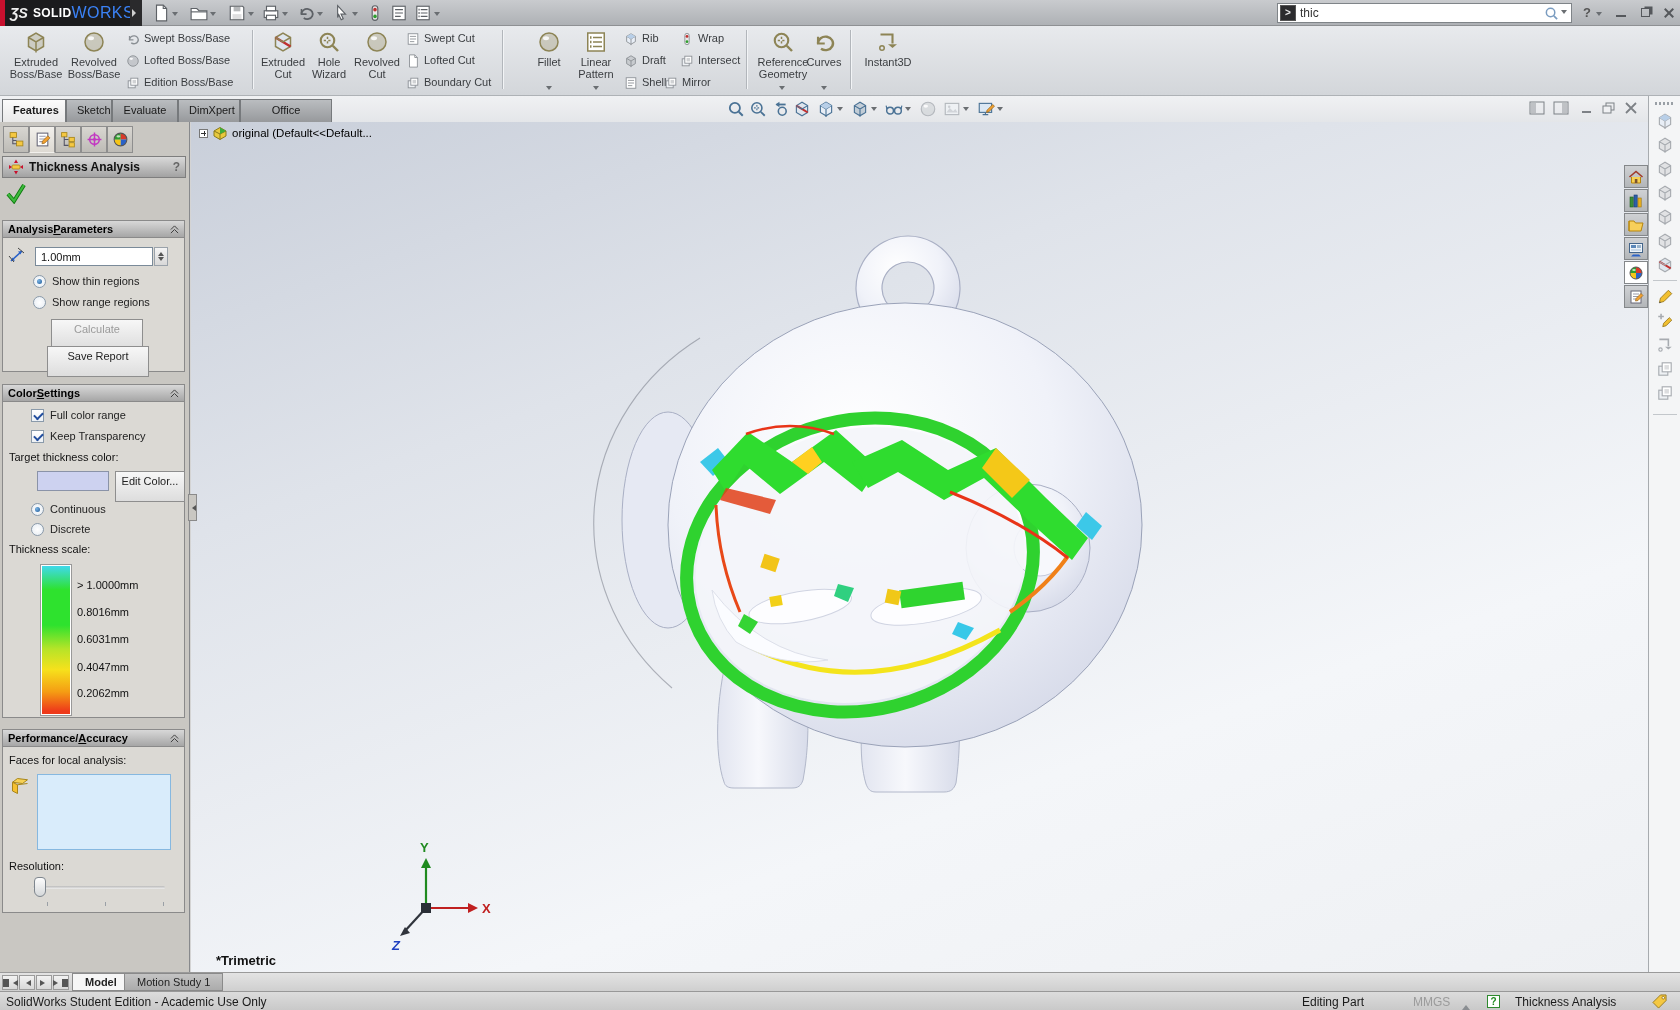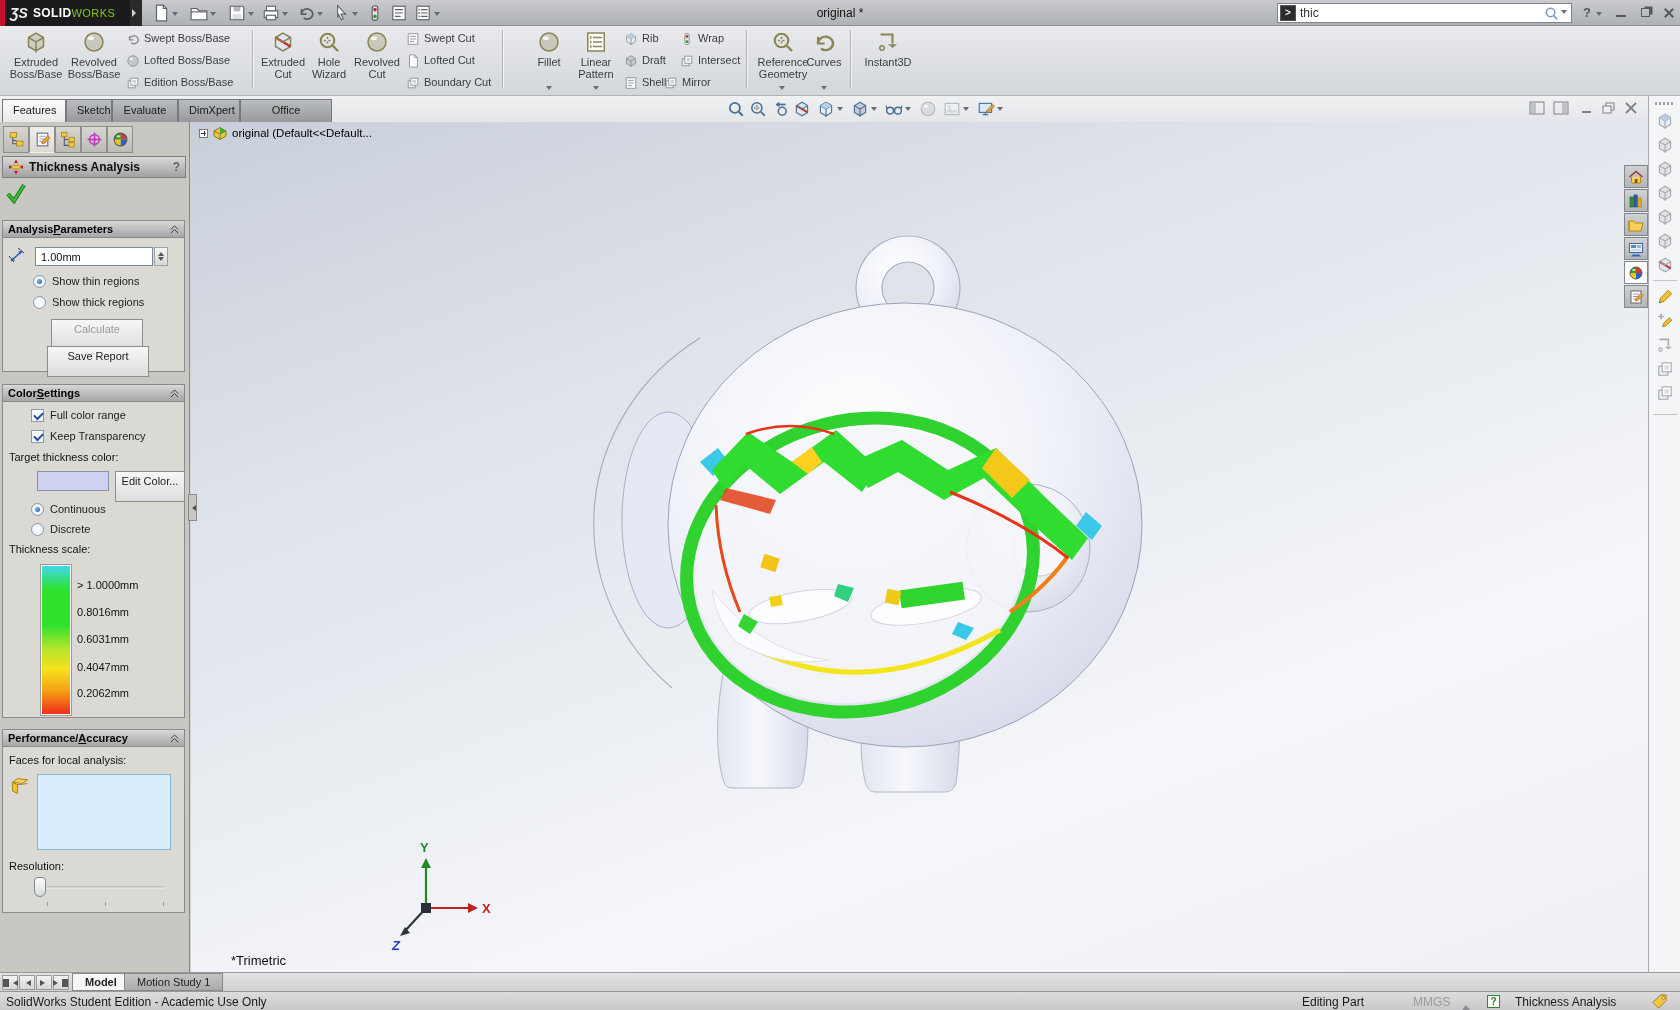--- a/index.html
+++ b/index.html
@@ -6,21 +6,21 @@
 html,body{width:1680px;height:1010px;overflow:hidden}
 body{font-family:"Liberation Sans",sans-serif;background:#d4d4d4;position:relative;font-size:11px;color:#222}
 svg{display:block}
 
 
 #titlebar{position:absolute;left:0;top:0;width:1680px;height:26px;background:linear-gradient(#c9cbce,#aeb1b5);border-bottom:1px solid #8e9093}
 #logo{position:absolute;left:0;top:0;width:130px;height:26px;background:#1b1b1d;display:flex;align-items:center;padding-left:10px;color:#fff}
 #logo .red{position:absolute;left:0;top:0;width:5px;height:26px;background:#c8102e}
 #logo .gl{font-style:italic;font-weight:bold;font-size:14px;margin-right:5px;color:#eee}
 #logo .b{font-weight:bold;font-size:12px;letter-spacing:.4px}
-#logo .w{font-size:11px;color:#84cc16;letter-spacing:.4px}
+#logo .w{font-size:16px;color:#3b82f6;letter-spacing:.4px}
 #logo-arrow{position:absolute;left:130px;top:0;width:12px;height:26px;background:#2a2a2c;display:flex;align-items:center;justify-content:center}
 #logo-arrow i{width:0;height:0;border:4px solid transparent;border-left-color:#cfcfcf}
 .qi{position:absolute;top:4px;width:18px;height:18px;color:#5d6166}
 .qi svg{width:18px;height:18px}
 .dd{width:0;height:0;border:3px solid transparent;border-top:4px solid #6a6e72;display:inline-block}
 .qi-dd{position:absolute;top:12px}
 #tb-title{position:absolute;left:500px;right:500px;top:6px;text-align:center;font-size:12px;color:#101010}
 #searchbox{position:absolute;left:1277px;top:3px;width:295px;height:20px;background:#fff;border:1px solid #7f8488;display:flex;align-items:center}
 #searchbox .swicon{width:16px;height:16px;margin:0 4px 0 2px;background:#2c2c2e;border:1px solid #555;color:#e8e8e8;font-size:10px;font-weight:bold;text-align:center;line-height:14px}
 #searchbox input{border:none;outline:none;flex:1;font-size:12px;color:#333;font-family:"Liberation Sans",sans-serif}
@@ -39,21 +39,21 @@
 .rb-big{position:absolute;top:4px;height:62px;display:flex;flex-direction:column;align-items:center;text-align:center;color:#3a3d40;line-height:12px;cursor:default}
 .rb-big svg{width:24px;height:24px;margin-bottom:2px;color:#8d8455}
 .rb-small{position:absolute;height:18px;display:flex;align-items:flex-start;color:#3a3d40;white-space:nowrap}
 .rb-small svg{width:14px;height:14px;margin-right:4px;color:#8a8f94}
 .rb-div{position:absolute;top:4px;bottom:6px;width:1px;background:#b2b6bb;box-shadow:1px 0 0 #f2f4f6}
 .rb-dd{position:absolute;top:60px}
 
 
 #tabrow{position:absolute;left:0;top:96px;width:1680px;height:26px;background:linear-gradient(#f0f1f3,#e4e6e9)}
 .tab{position:absolute;top:3px;height:23px;padding:0 10px;line-height:21px;background:linear-gradient(#babdc0,#97999c);border:1px solid #76797c;border-bottom:none;color:#1a1a1a;text-align:center}
-.tab.active{background:linear-gradient(#fbfbfb,#e9e9e9);font-weight:normal;z-index:2}
+.tab.active{background:linear-gradient(#fbfbfb,#e9e9e9);font-weight:bold;z-index:2}
 .hud{position:absolute;top:4px;width:18px;height:18px;color:#4a7295}
 .hud svg{width:18px;height:18px}
 .hud.off{color:#b4b8bd}
 .hud-dd{position:absolute;top:11px}
 .wc{position:absolute;top:5px;width:18px;height:15px;color:#7d8186}
 .wc svg{width:16px;height:14px;margin:auto}
 
 
 #panel{position:absolute;left:0;top:122px;width:190px;height:850px;background:#c9c7c2;border-right:1px solid #87898c}
 .pm-tab{position:absolute;top:4px;width:26px;height:27px;border:1px solid #8e8e8e;background:linear-gradient(#d8d6d1,#bdbbb6);display:flex;align-items:center;justify-content:center}
@@ -90,21 +90,21 @@
 
 #viewport{position:absolute;left:191px;top:122px;width:1457px;height:850px;background:linear-gradient(160deg,#c9cfda 0%,#dfe3ea 30%,#f4f6f9 70%,#eef0f3 100%)}
 #ftree{position:absolute;left:8px;top:3px;display:flex;align-items:center}
 #ftree .exp{width:9px;height:9px;border:1px solid #777;background:#fff;position:relative;margin-right:4px}
 #ftree .exp::before{content:"";position:absolute;left:1px;top:3.5px;width:5px;height:1px;background:#333}
 #ftree .exp::after{content:"";position:absolute;left:3.5px;top:1px;width:1px;height:5px;background:#333}
 #ftree svg{width:16px;height:16px;margin-right:4px}
 #ftree .txt{font-size:11.5px;color:#000}
 #splitter{position:absolute;left:-3px;top:372px;width:9px;height:27px;background:#c9c7c2;border:1px solid #8a8a8a;display:flex;align-items:center;justify-content:center}
 #splitter i{width:0;height:0;border:3px solid transparent;border-right:4px solid #555}
-#trimetric{position:absolute;left:40px;top:831px;font-weight:normal;font-size:13px;color:#101010}
+#trimetric{position:absolute;left:25px;top:831px;font-weight:bold;font-size:13px;color:#101010}
 
 
 #rightstrip{position:absolute;left:1648px;top:96px;width:32px;height:895px;background:#f4f5f6;border-left:1px solid #a7abaf}
 #rs-dots{position:absolute;left:6px;top:6px;width:20px;height:3px;background:repeating-linear-gradient(90deg,#9aa0a6 0 2px,transparent 2px 4px)}
 .rs-ic{position:absolute;left:7px;width:18px;height:18px;color:#a7abb0}
 .rs-ic svg{width:18px;height:18px}
 .rs-sep{position:absolute;left:4px;width:24px;height:1px;background:#c3c7cb}
 .tp-tab{position:absolute;left:1624px;width:24px;height:23px;background:linear-gradient(#cfd1d4,#b3b6b9);border:1px solid #84878a;display:flex;align-items:center;justify-content:center;z-index:3}
 .tp-tab svg{width:16px;height:16px}
 
@@ -362,21 +362,20 @@
         <use href="#s-form"></use>
       </svg>
     </span>
   <span class="qi" style="left:414px">
       <svg>
         <use href="#s-list"></use>
       </svg>
     </span>
     <i class="dd qi-dd" style="left:434px"></i>
 
-  <div id="tb-title">original *</div>
 
   <div id="searchbox">
     <span class="swicon">&gt;</span>
     <input readonly="" value="thic" style="">
     <span class="mag">
         <svg>
           <use href="#s-mag"></use>
         </svg>
       </span>
     <i class="dd" style="margin-right:4px"></i>
@@ -704,21 +703,21 @@
     <span class="spin" style="left:151px;top:26px">
         <i class="u"></i>
         <i class="d"></i>
       </span>
     <div class="row" style="left:30px;top:54px">
         <i class="rad on"></i>
         <span>Show thin regions</span>
       </div>
     <div class="row" style="left:30px;top:75px">
         <i class="rad"></i>
-        <span>Show thick regions</span>
+        <span>Show range regions</span>
       </div>
     <div class="btn disabled" style="left:48px;top:98px;width:92px"><span>Calculate</span></div>
     <div class="btn" style="left:44px;top:125px;width:102px"><span>Save Report</span></div>
   </div>
 
   <div class="group" style="top:262px;height:334px">
     <div class="g-head">
       <span>Color </span>
         <span class="ul">S</span>
         <span>ettings</span>

